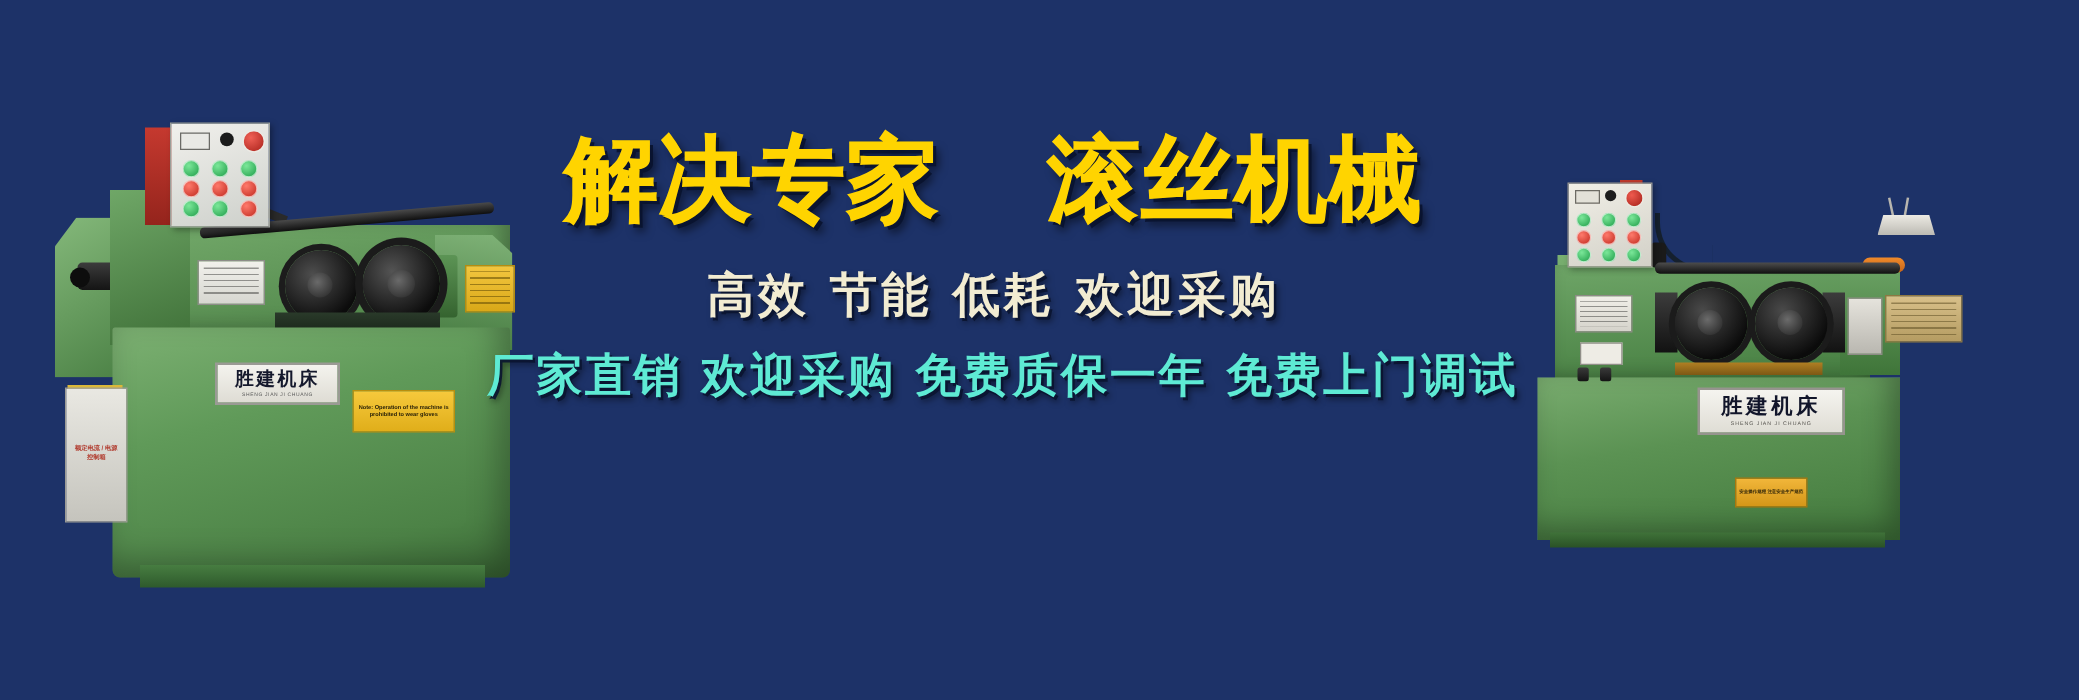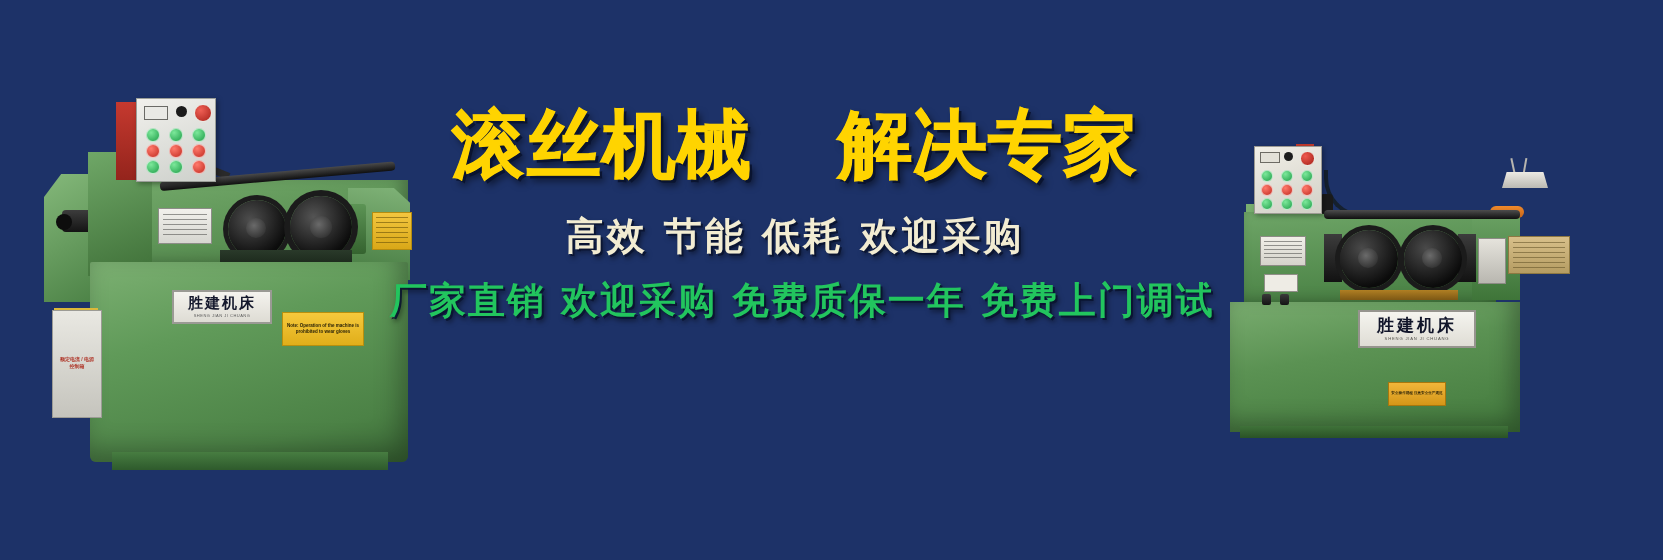--- a/index.html
+++ b/index.html
@@ -73,21 +73,21 @@
     text-shadow:
       2px 2px 0 rgba(10,20,48,0.9),
       3px 4px 5px rgba(0,0,0,0.5);
   }
 
   .tagline-2 {
     margin-top: 14px;
     font-family: "DejaVu Serif", "Liberation Serif", serif;
     font-size: 37px;
     font-weight: bold;
-    color: #22c55e;
+    color: #5eead4;
     letter-spacing: 2px;
     white-space: nowrap;
     text-shadow:
       2px 2px 0 rgba(10,20,48,0.9),
       3px 4px 5px rgba(0,0,0,0.5);
   }
 
   
   .machine {
     position: absolute;
@@ -524,22 +524,22 @@
       <span class="btn btn-r"></span>
       <span class="btn btn-g"></span>
       <span class="btn btn-g"></span>
       <span class="btn btn-g"></span>
     </div>
   </div>
 
   <div class="text-block">
 
     <div class="headline">
+      <span>解决专家</span>
       <span>滚丝机械</span>
-      <span>解决专家</span>
     </div>
 
     <div class="tagline-1">高效  节能  低耗  欢迎采购</div>
 
     <div class="tagline-2">厂家直销  欢迎采购  免费质保一年  免费上门调试</div>
   </div>
 
 </div>
 
 </body></html>

